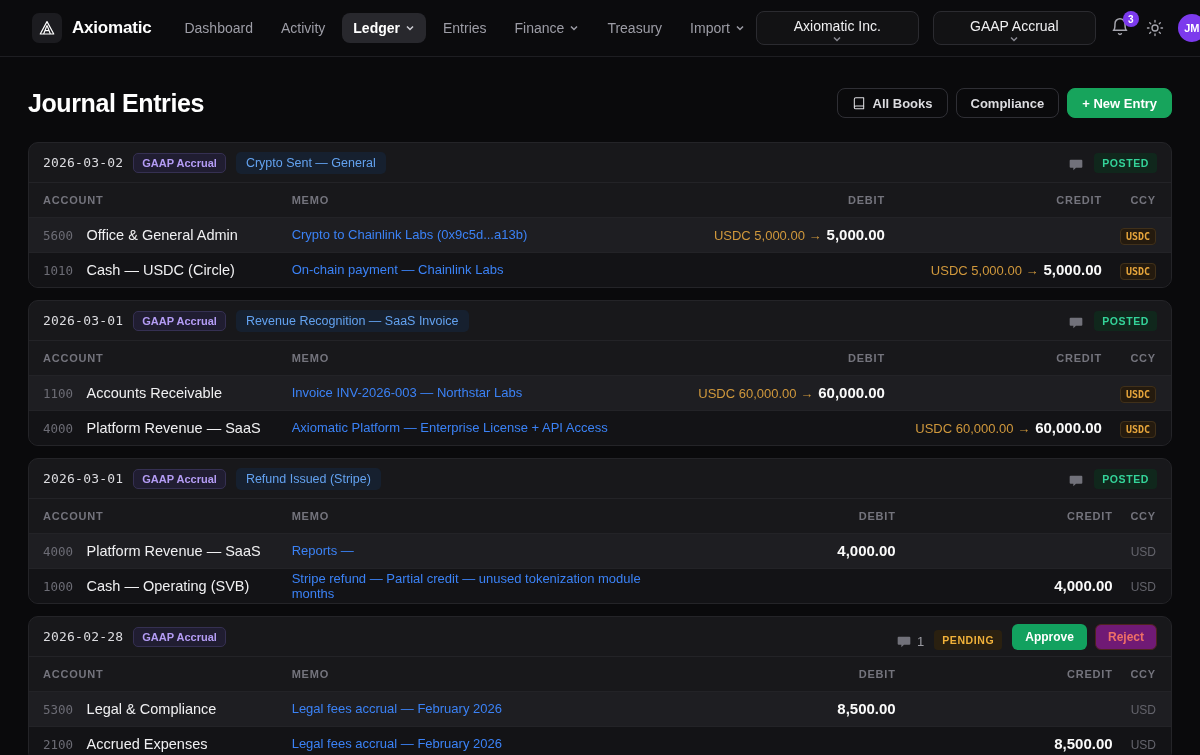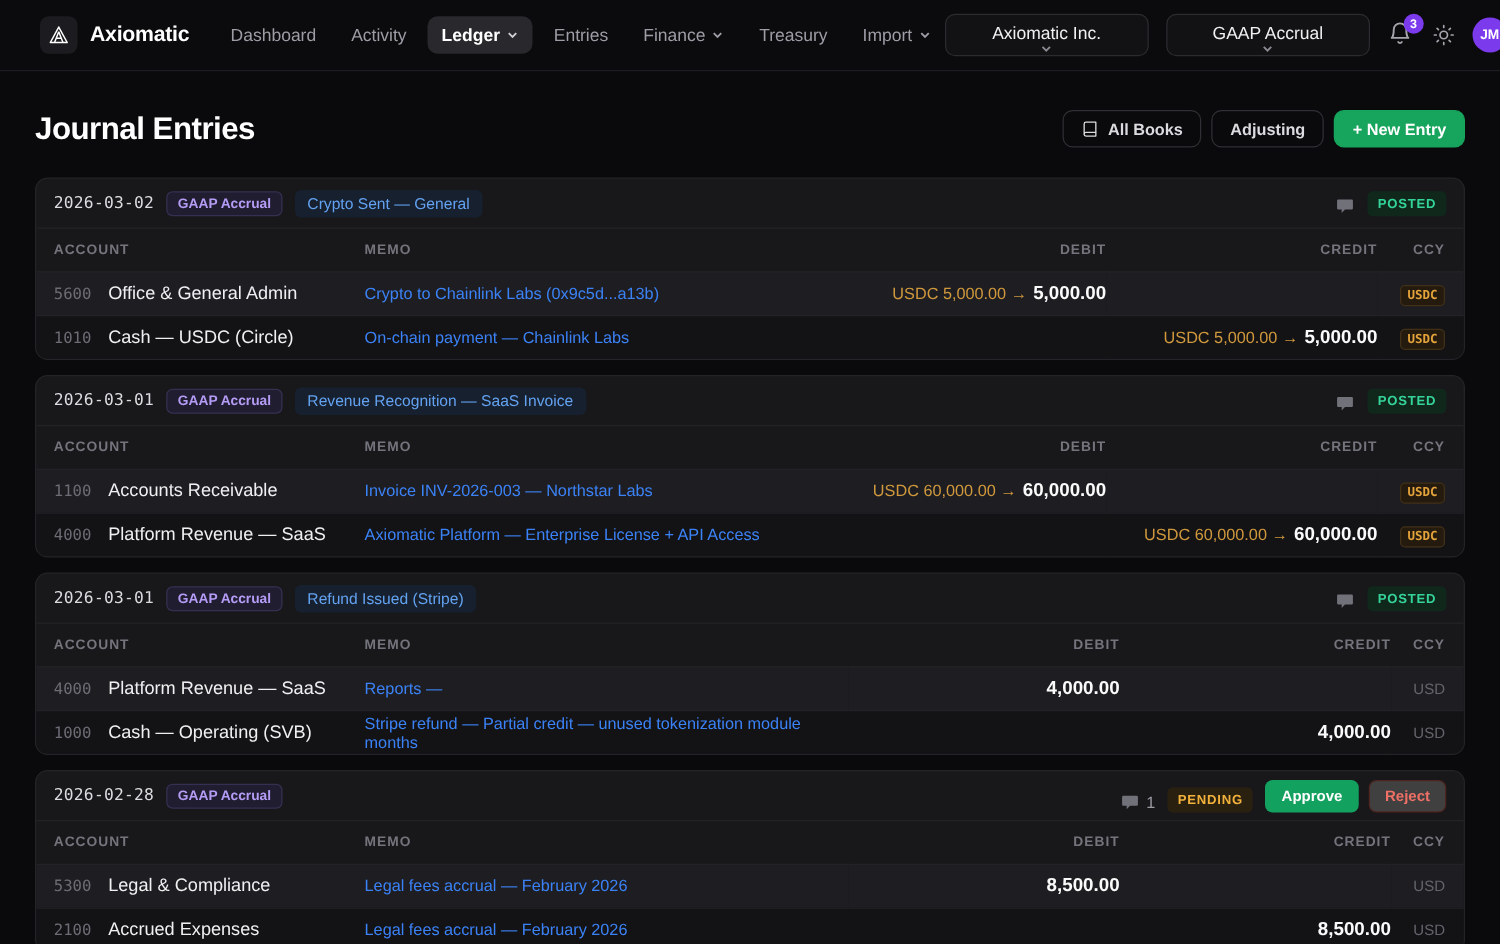--- a/index.html
+++ b/index.html
@@ -50,21 +50,21 @@
   .badge-doc{ font-size:12.5px; color:#63a2f0; background:#16202f; border-radius:5px;
     padding:4px 10px; }
   .entry-right{ margin-left:auto; display:flex; align-items:flex-end; gap:10px; }
   .comment{ display:flex; align-items:center; gap:5px; color:#9a9aa1; font-size:13px; cursor:pointer; }
   .badge-status{ font-size:10.5px; font-weight:700; letter-spacing:0.6px; border-radius:4px;
     padding:4px 8px; }
   .badge-status.posted{ color:#34d399; background:#10271c; }
   .badge-status.pending{ color:#f1b13a; background:#2a2010; }
   .btn-approve{ background:#12a15f; color:#fff; font-size:12px; font-weight:700;
     border:none; border-radius:6px; padding:6px 13px; cursor:pointer; font-family:inherit; }
-  .btn-reject{ background:#404040; color:#ef7066; font-size:12px; font-weight:700;
+  .btn-reject{ background:#701a75; color:#ef7066; font-size:12px; font-weight:700;
     border:1px solid #4d241e; border-radius:6px; padding:5px 12px; cursor:pointer; font-family:inherit; }
 
   table{ width:100%; border-collapse:collapse; }
   thead th{ height:34px; font-size:11px; font-weight:700; letter-spacing:0.8px;
     color:#74747d; text-align:left; }
   th.r, td.r{ text-align:right; }
   .pad-l{ padding-left:14px; } .pad-r{ padding-right:15px; }
   tbody tr:nth-child(odd){ background:#1e1e22; }
   tbody tr:nth-child(even){ background:#131316; }
   tbody td{ height:35px; border-top:1px solid #232327; }
@@ -150,21 +150,21 @@
 <div class="page-head">
   <h1 class="page-title">Journal Entries</h1>
   <div class="head-actions">
     <button class="btn">
       <svg width="14" height="14" viewBox="0 0 24 24" fill="none" stroke="#dcdce0" stroke-width="1.8" stroke-linejoin="round">
         <path d="M4 19.5A2.5 2.5 0 0 1 6.5 17H20V3H6.5A2.5 2.5 0 0 0 4 5.5v14z"></path>
           <path d="M4 19.5A2.5 2.5 0 0 0 6.5 22H20v-5"></path>
       </svg>
       <span>All Books</span>
     </button>
-    <button class="btn">Adjusting</button>
+    <button class="btn">Compliance</button>
     <button class="btn btn-primary">+ New Entry</button>
   </div>
 </div>
 
 <main class="cards" id="entries">
   <section class="card">
     <div class="entry-header">
       <span class="entry-date mono">2026-03-02</span>
       <span class="badge-basis">GAAP Accrual</span>
       <span class="badge-doc">Crypto Sent — General</span>

